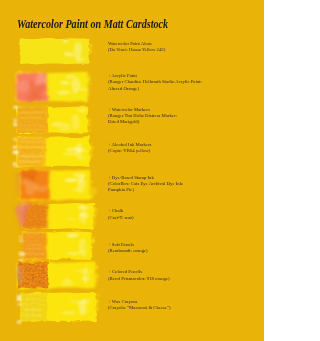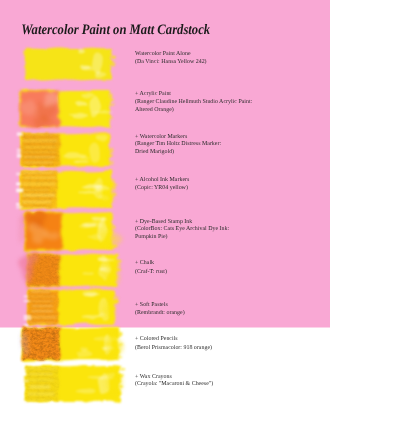--- a/index.html
+++ b/index.html
@@ -1,17 +1,17 @@
 <!DOCTYPE html>
 <html><head>
 <meta charset="utf-8">
 <style>
   html,body{margin:0;padding:0;background:#fff;}
   body{width:264px;height:341px;font-family:"Liberation Serif",serif;overflow:hidden;}
-  .page{position:relative;width:264px;height:262px;background:#f9a8d4;}
+  .page{position:relative;width:264px;height:341px;background:#eab308;}
   .title{position:absolute;left:17.2px;top:19.3px;font-family:"Liberation Serif",serif;
          font-weight:700;font-style:italic;font-size:11.5px;line-height:11.5px;color:#1b1b1b;
          white-space:nowrap;transform:scaleX(0.88);transform-origin:0 0;opacity:0.999;}
   .swatch-layer{position:absolute;left:0;top:0;width:264px;height:341px;}
   .txt{position:absolute;left:108px;font-size:4.75px;line-height:6.35px;color:#2b2b2b;white-space:nowrap;
        -webkit-font-smoothing:antialiased;}
   #text-col{-webkit-font-smoothing:antialiased;opacity:0.999;}
 </style>
 </head>
 <body>

